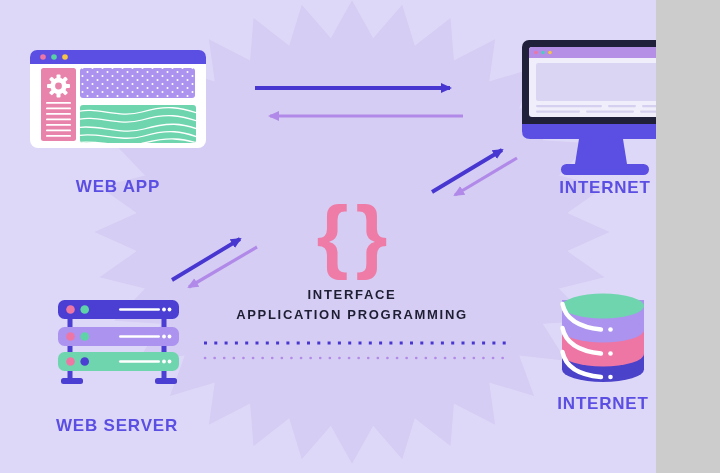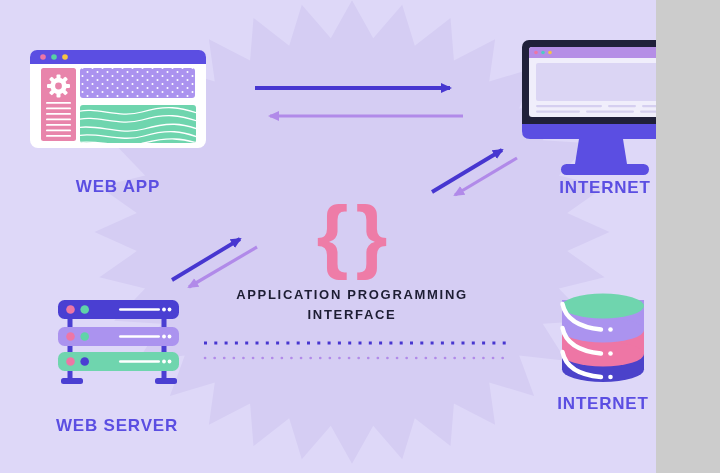--- a/index.html
+++ b/index.html
@@ -152,22 +152,22 @@
     <path class="dot-dark" stroke-dasharray="3 7.3" d="M204,343 L512,343"></path>
     <path class="dot-light" stroke-dasharray="0.1 9.5" stroke-linecap="round" d="M205,358 L512,358"></path>
   </svg>
 
   <div class="api-group">
     <div class="api-row">
       <span class="brace">{</span>
       <span class="brace">}</span>
     </div>
     <div class="api-sub">
+      <div>INTERFACE</div>
       <div>APPLICATION PROGRAMMING</div>
-      <div>INTERFACE</div>
     </div>
   </div>
 
   <svg class="icon icon-server" viewBox="0 0 126 90">
     <g class="f-indigo">
       <rect x="11.5" y="8" width="5" height="78"></rect>
       <rect x="105.5" y="8" width="5" height="78"></rect>
       <rect x="5" y="82" width="22" height="6" rx="2.5"></rect>
       <rect x="99" y="82" width="22" height="6" rx="2.5"></rect>
     </g>

